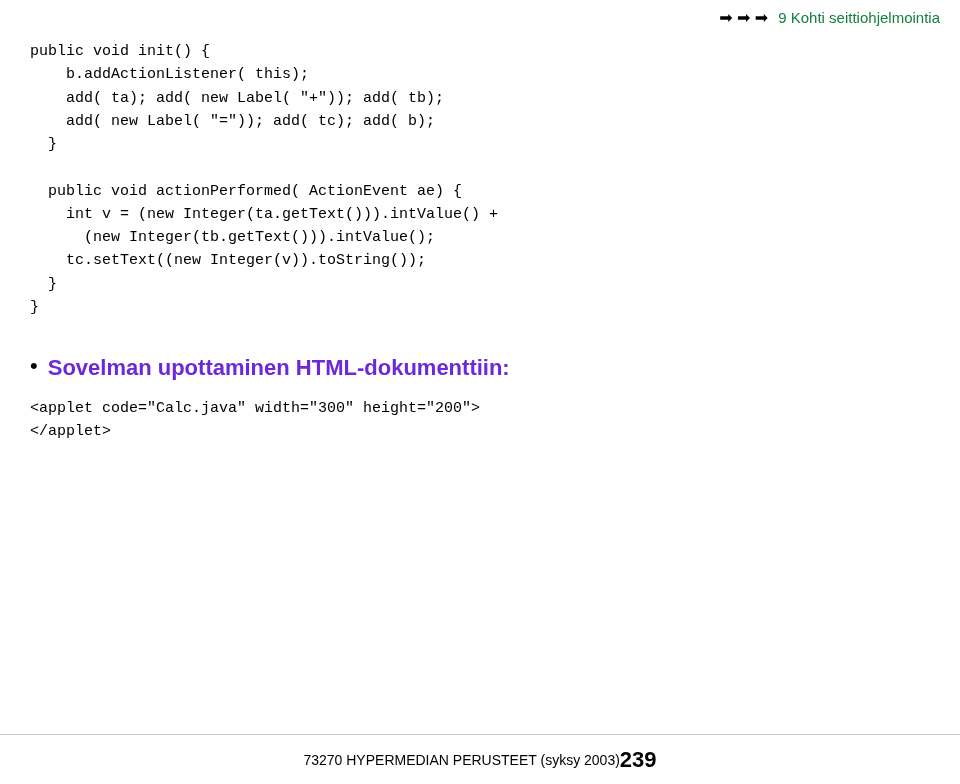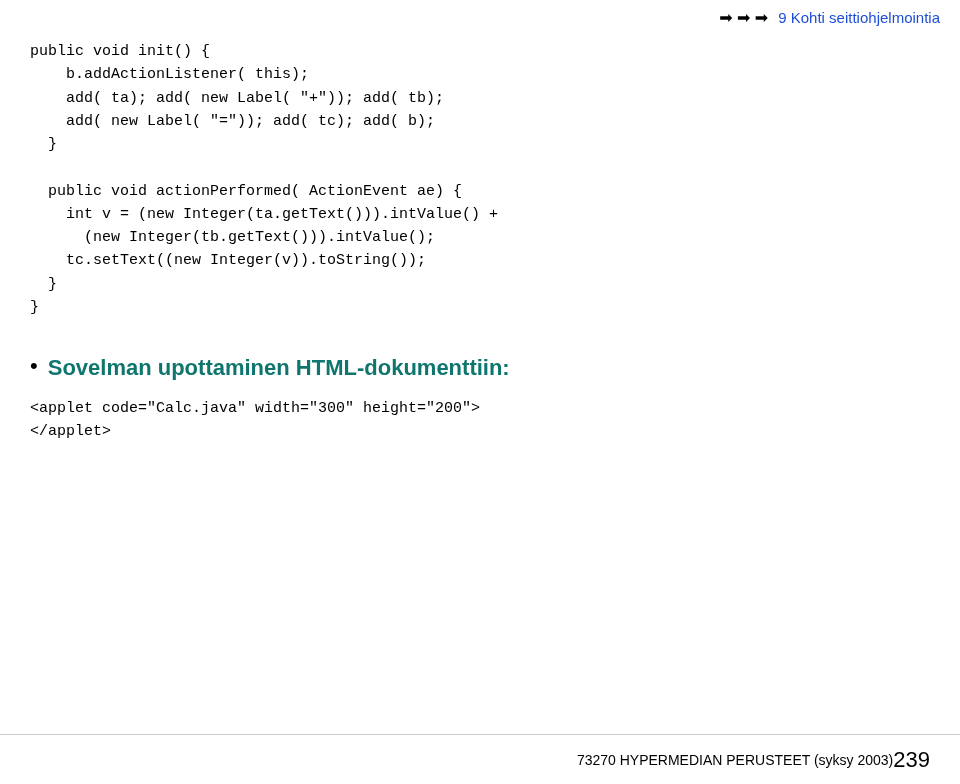--- a/index.html
+++ b/index.html
@@ -35,21 +35,21 @@
     }
 
     .header-arrows {
       display: flex;
       gap: 2px;
       margin-right: 6px;
     }
 
     .header-title {
       font-size: 15px;
-      color: #1d4ed8;
+      color: #15803d;
     }
 
     
     .main-content {
       position: absolute;
       top: 40px;
       left: 30px;
       right: 30px;
       bottom: 60px;
     }
@@ -75,21 +75,21 @@
     .bullet-dot {
       font-size: 22px;
       margin-right: 10px;
       margin-top: -2px;
       color: #000000;
     }
 
     .bullet-text {
       font-size: 22px;
       font-weight: bold;
-      color: #0f766e;
+      color: #6d28d9;
     }
 
     
     .html-code-block {
       font-family: 'Courier New', Courier, monospace;
       font-size: 15px;
       line-height: 1.55;
       color: #000000;
       white-space: pre;
       margin-top: 8px;
@@ -98,34 +98,34 @@
 
     
     .footer {
       position: absolute;
       bottom: 0;
       left: 0;
       right: 0;
       height: 50px;
       display: flex;
       align-items: center;
-      justify-content: flex-end;
+      justify-content: center;
       border-top: 1px solid #cccccc;
       padding: 0 30px;
       background: #ffffff;
     }
 
     .footer-left {
       font-size: 14px;
       color: #000000;
     }
 
     .footer-right {
       font-size: 22px;
-      font-weight: normal;
+      font-weight: bold;
       color: #000000;
     }
   </style>
 </head>
 <body>
 
 <div class="page-container">
 
   <div class="header">
     <span class="header-arrows">➡ ➡ ➡</span>

